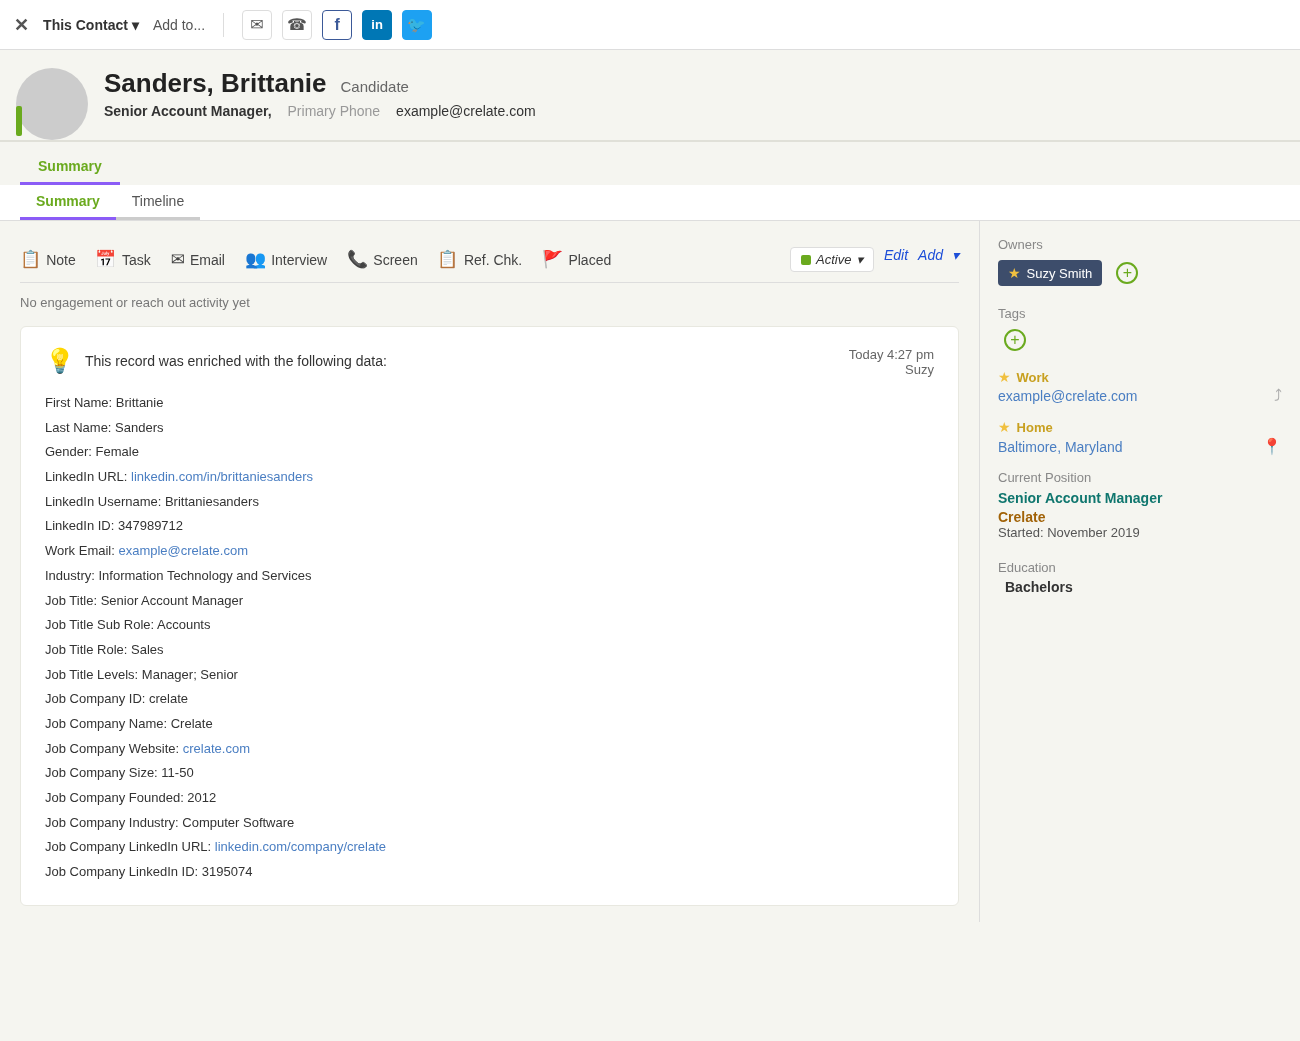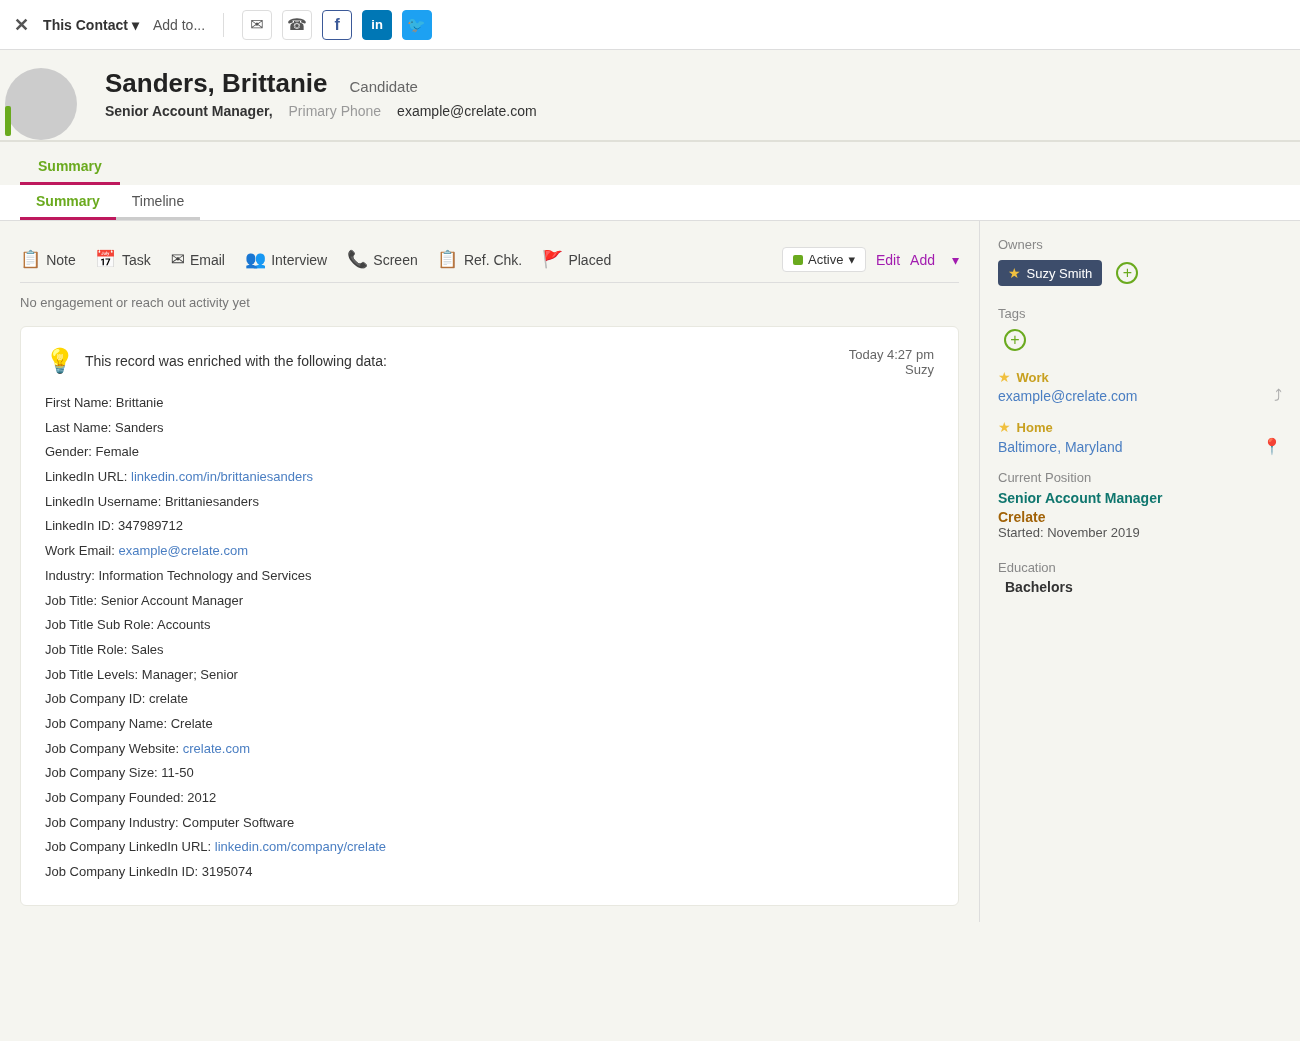--- a/index.html
+++ b/index.html
@@ -52,24 +52,24 @@
       font-size: 16px;
       color: #555;
       border: 1px solid #ddd;
     }
     .toolbar-icon.linkedin { background: #0077b5; color: #fff; border-color: #0077b5; }
     .toolbar-icon.twitter { background: #1da1f2; color: #fff; border-color: #1da1f2; }
 
     
     .contact-header {
       background: #f5f5f0;
-      padding: 18px 20px 0 5px;
+      padding: 18px 20px 0 16px;
       display: flex;
       align-items: flex-start;
-      gap: 28px;
+      gap: 16px;
       border-bottom: 2px solid #e0e0d8;
     }
     .avatar {
       width: 72px;
       height: 72px;
       border-radius: 50%;
       background: #ccc;
       position: relative;
       flex-shrink: 0;
     }
@@ -90,21 +90,20 @@
       margin-bottom: 4px;
     }
     .contact-name {
       font-size: 26px;
       font-weight: bold;
       color: #222;
     }
     .contact-type {
       font-size: 15px;
       color: #666;
-      margin-left: 8px;
     }
     .contact-sub {
       display: flex;
       gap: 16px;
       align-items: center;
       font-size: 14px;
       color: #333;
       margin-top: 2px;
     }
     .contact-sub-title { font-weight: bold; }
@@ -122,21 +121,21 @@
     .tab {
       padding: 8px 18px;
       cursor: pointer;
       font-size: 14px;
       color: #555;
       border-bottom: 3px solid transparent;
       font-weight: normal;
     }
     .tab.active {
       color: #6aaa1e;
-      border-bottom: 3px solid #be185d;
+      border-bottom: 3px solid #8b5cf6;
       font-weight: bold;
     }
     .tab.secondary {
       color: #555;
       border-bottom: 3px solid #bbb;
     }
 
     
     .main-content {
       display: flex;
@@ -172,42 +171,43 @@
       gap: 5px;
       cursor: pointer;
       color: #444;
       font-size: 14px;
     }
     .action-icon {
       font-size: 17px;
     }
     .action-bar-right {
       display: flex;
-      align-items: center;
+      align-items: flex-start;
       gap: 10px;
+      font-style: italic;
     }
     .status-badge {
       display: flex;
       align-items: center;
       gap: 5px;
       background: #fff;
       border: 1px solid #ddd;
       border-radius: 4px;
       padding: 4px 10px;
       cursor: pointer;
       font-size: 13px;
     }
     .status-dot { width: 10px; height: 10px; background: #6aaa1e; border-radius: 2px; }
     .edit-btn, .add-btn {
-      color: #a21caf;
+      color: #1d4ed8;
       cursor: pointer;
       font-size: 14px;
       font-weight: normal;
     }
-    .add-btn { display: flex; align-items: center; gap: 17px; }
+    .add-btn { display: flex; align-items: center; gap: 9px; }
 
     
     .no-engagement {
       color: #777;
       font-size: 13px;
       margin-bottom: 16px;
     }
 
     
     .enrichment-card {

